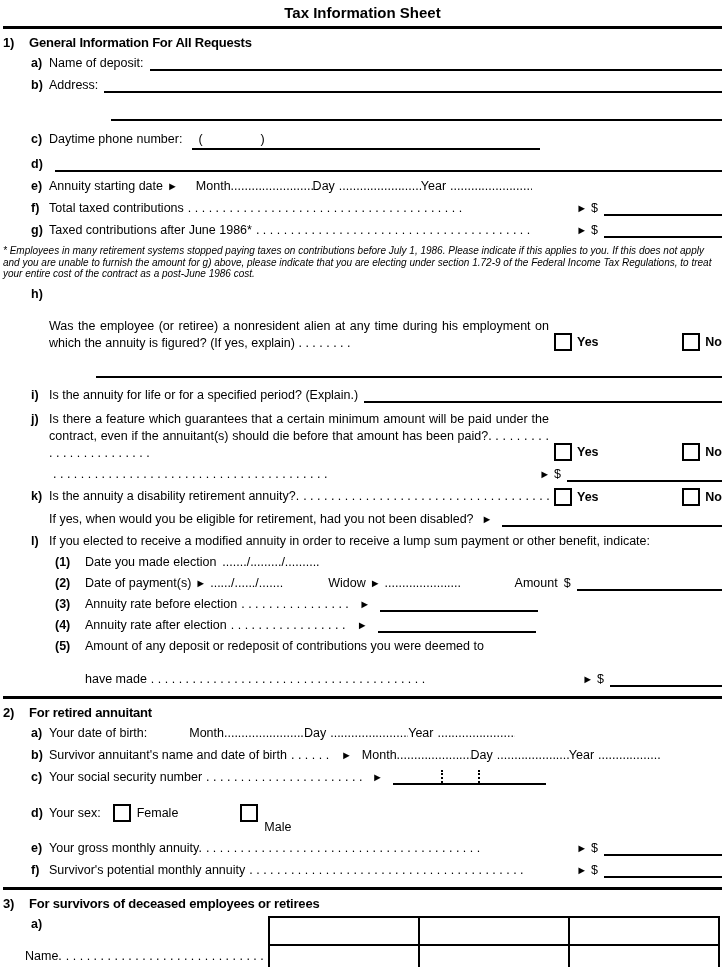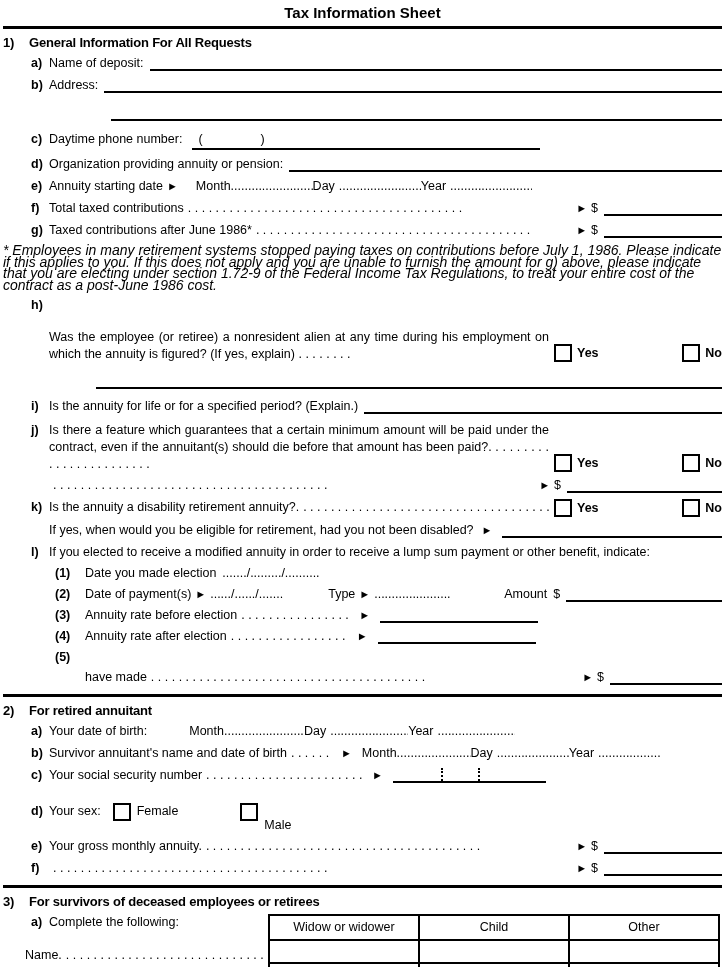--- a/index.html
+++ b/index.html
@@ -19,21 +19,21 @@
   .uline{border-bottom:2px solid #000;flex:1;margin:0 0 2px 6px;}
   .ufix{border-bottom:2px solid #000;margin:0 0 2px 6px;}
   .lead{flex:1;min-width:0;overflow:hidden;white-space:nowrap;margin:0 4px;}
   .leadf{display:inline-block;overflow:hidden;white-space:nowrap;vertical-align:baseline;}
   .arrow{margin:0 4px;font-size:11px;}
   .box{width:14px;height:14px;border:2px solid #000;flex:0 0 auto;display:inline-block;background:#fff;}
   .yn{display:flex;align-items:flex-end;gap:5px;}
   .ynl{font-weight:900;}
   .ynzone{flex:0 0 168px;display:flex;justify-content:space-between;align-items:flex-end;padding-bottom:1px;}
   .just{text-align:justify;}
-  .footnote{font-style:italic;font-size:14px;line-height:11.5px;margin:5px 0 2px;}
+  .footnote{font-style:italic;font-size:10px;line-height:11.5px;margin:5px 0 2px;}
   .phone{display:flex;border-bottom:2px solid #000;margin:0 0 2px 10px;}
   .ssn{position:relative;border-bottom:2px solid #000;margin:0 0 2px 6px;flex:0 0 153px;}
   .ssn i{position:absolute;bottom:0;height:13px;border-left:2px dotted #000;}
   table.t3{border-collapse:collapse;width:452px;table-layout:fixed;}
   table.t3 th,table.t3 td{border:2px solid #000;height:19px;padding:0 4px;font-weight:400;
       font-size:12.5px;overflow:hidden;}
   table.t3 th{text-align:center;height:20px;}
   .slashcell{display:flex;justify-content:center;gap:52px;}
   .t3left{width:265px;flex:0 0 265px;}
   .t3alabel{height:26px;display:flex;}
@@ -73,21 +73,20 @@
     <span class="lbl">Daytime phone number:</span>
     <span class="phone" style="flex:0 0 348px;">
       <span style="margin-left:6px;">(</span>
       <span style="display:inline-block;width:58px;"></span>
       <span>)</span>
     </span>
   </div>
 
   <div class="row ind">
     <span class="lt">d)</span>
-    <span class="lbl">Organization providing annuity or pension:</span>
     <span class="uline"></span>
   </div>
 
   <div class="row ind">
     <span class="lt">e)</span>
     <span class="lbl">Annuity starting date</span>
     <span class="arrow">►</span>
     <span style="width:14px;"></span>
     <span class="lbl">Month</span>
     <span class="leadf" style="width:82px;">....................................................................</span>
@@ -197,21 +196,21 @@
     <span class="lt2">(1)</span>
     <span class="lbl">Date you made election</span>
     <span class="leadf" style="width:180px;margin-left:6px;">......./........./..........</span>
   </div>
 
   <div class="row ind2" style="margin-top:3px;">
     <span class="lt2">(2)</span>
     <span class="lbl">Date of payment(s)</span>
     <span class="arrow">►</span>
     <span class="leadf" style="width:118px;">....../....../.......</span>
-    <span class="lbl">Type</span>
+    <span class="lbl">Widow</span>
     <span class="arrow">►</span>
     <span class="leadf" style="width:130px;">......................</span>
     <span class="lbl">Amount</span>
     <span style="margin-left:6px;">$</span>
     <span class="uline"></span>
   </div>
 
   <div class="row ind2" style="margin-top:3px;">
     <span class="lt2">(3)</span>
     <span class="lbl">Annuity rate before election</span>
@@ -223,22 +222,23 @@
   <div class="row ind2" style="margin-top:3px;">
     <span class="lt2">(4)</span>
     <span class="lbl">Annuity rate after election</span>
     <span class="leadf" style="width:118px;margin:0 4px;">.  .  .  .  .  .  .  .  .  .  .  .  .  .  .  .  .  .  .  .  .  .  .  .  .  .  .  .  .  .  .  .  .  .  .  .  .  .  .  .</span>
     <span class="arrow">►</span>
     <span class="ufix" style="flex:0 0 158px;"></span>
   </div>
 
   <div class="row ind2" style="margin-top:3px;">
     <span class="lt2">(5)</span>
-  </div>
-  <div class="row" style="padding-left:82px;margin-top:2px;">
+    <span>Amount of any deposit or redeposit of contributions you were deemed to</span>
+  </div>
+  <div class="row" style="padding-left:82px;margin-top:15px;">
     <span class="lbl">have made</span>
     <span class="lead">.  .  .  .  .  .  .  .  .  .  .  .  .  .  .  .  .  .  .  .  .  .  .  .  .  .  .  .  .  .  .  .  .  .  .  .  .  .  .  .</span>
     <span class="arrow">►</span>
     <span>$</span>
     <span class="ufix" style="flex:0 0 112px;"></span>
   </div>
 
   <div class="rule" style="margin-top:7px;"></div>
 
   <div class="sec-head">
@@ -295,38 +295,38 @@
     <span class="lt">e)</span>
     <span class="lbl">Your gross monthly annuity.</span>
     <span class="lead">.  .  .  .  .  .  .  .  .  .  .  .  .  .  .  .  .  .  .  .  .  .  .  .  .  .  .  .  .  .  .  .  .  .  .  .  .  .  .  .</span>
     <span class="arrow">►</span>
     <span>$</span>
     <span class="ufix" style="flex:0 0 118px;"></span>
   </div>
 
   <div class="row ind">
     <span class="lt">f)</span>
+    <span class="lbl">Survivor's potential monthly annuity</span>
     <span class="lead">.  .  .  .  .  .  .  .  .  .  .  .  .  .  .  .  .  .  .  .  .  .  .  .  .  .  .  .  .  .  .  .  .  .  .  .  .  .  .  .</span>
     <span class="arrow">►</span>
     <span>$</span>
     <span class="ufix" style="flex:0 0 118px;"></span>
   </div>
 
   <div class="rule" style="margin-top:7px;"></div>
 
   <div class="sec-head">
     <span class="sec-num">3)</span>
     <span>For survivors of deceased employees or retirees</span>
   </div>
 
   <div style="display:flex;margin-top:4px;">
     <div class="t3left">
       <div class="t3alabel">
         <span class="lt" style="margin-left:28px;">a)</span>
-        <span class="lbl">Complete the following:</span>
       </div>
       <div class="t3rl" style="align-items:flex-end;">
         <span class="lbl">Name.</span>
         <span class="lead">.  .  .  .  .  .  .  .  .  .  .  .  .  .  .  .  .  .  .  .  .  .  .  .  .  .  .  .  .  .  .  .  .  .  .  .  .  .  .  .</span>
       </div>
       <div class="t3rl" style="align-items:flex-end;">
         <span class="lbl">Social security number</span>
         <span class="lead">.  .  .  .  .  .  .  .  .  .  .  .  .  .  .  .  .  .  .  .  .  .  .  .  .  .  .  .  .  .  .  .  .  .  .  .  .  .  .  .</span>
       </div>
       <div class="t3rl" style="align-items:flex-end;">
@@ -339,25 +339,20 @@
       </div>
       <div class="t3rl" style="align-items:flex-end;">
         
         
       </div>
 
     </div>
 
     <table class="t3">
       <tbody>
-          <tr>
-        <th>Widow or widower</th>
-        <th>Child</th>
-        <th>Other</th>
-      </tr>
       <tr>
         <td></td>
         <td></td>
         <td></td>
       </tr>
       <tr>
         <td></td>
         <td></td>
         <td></td>
       </tr>

